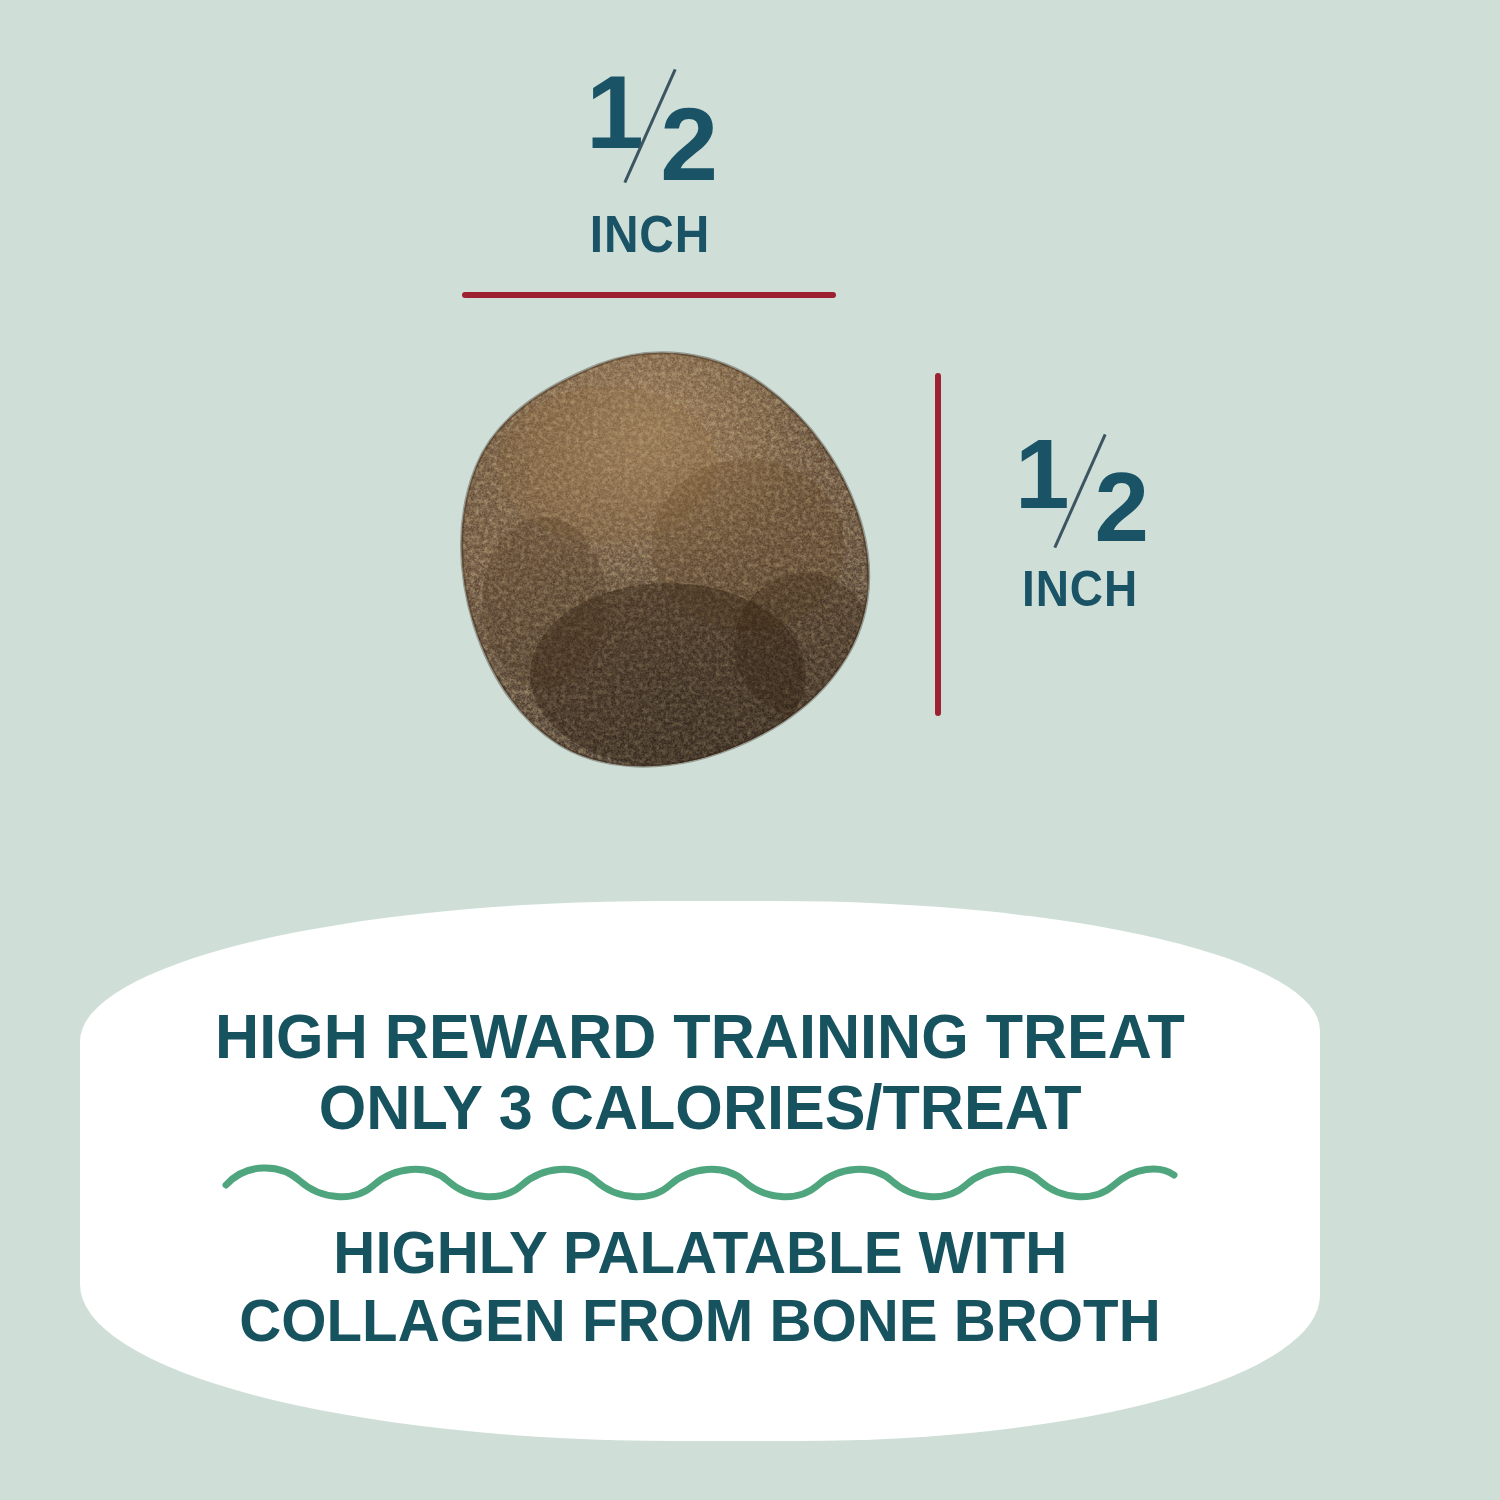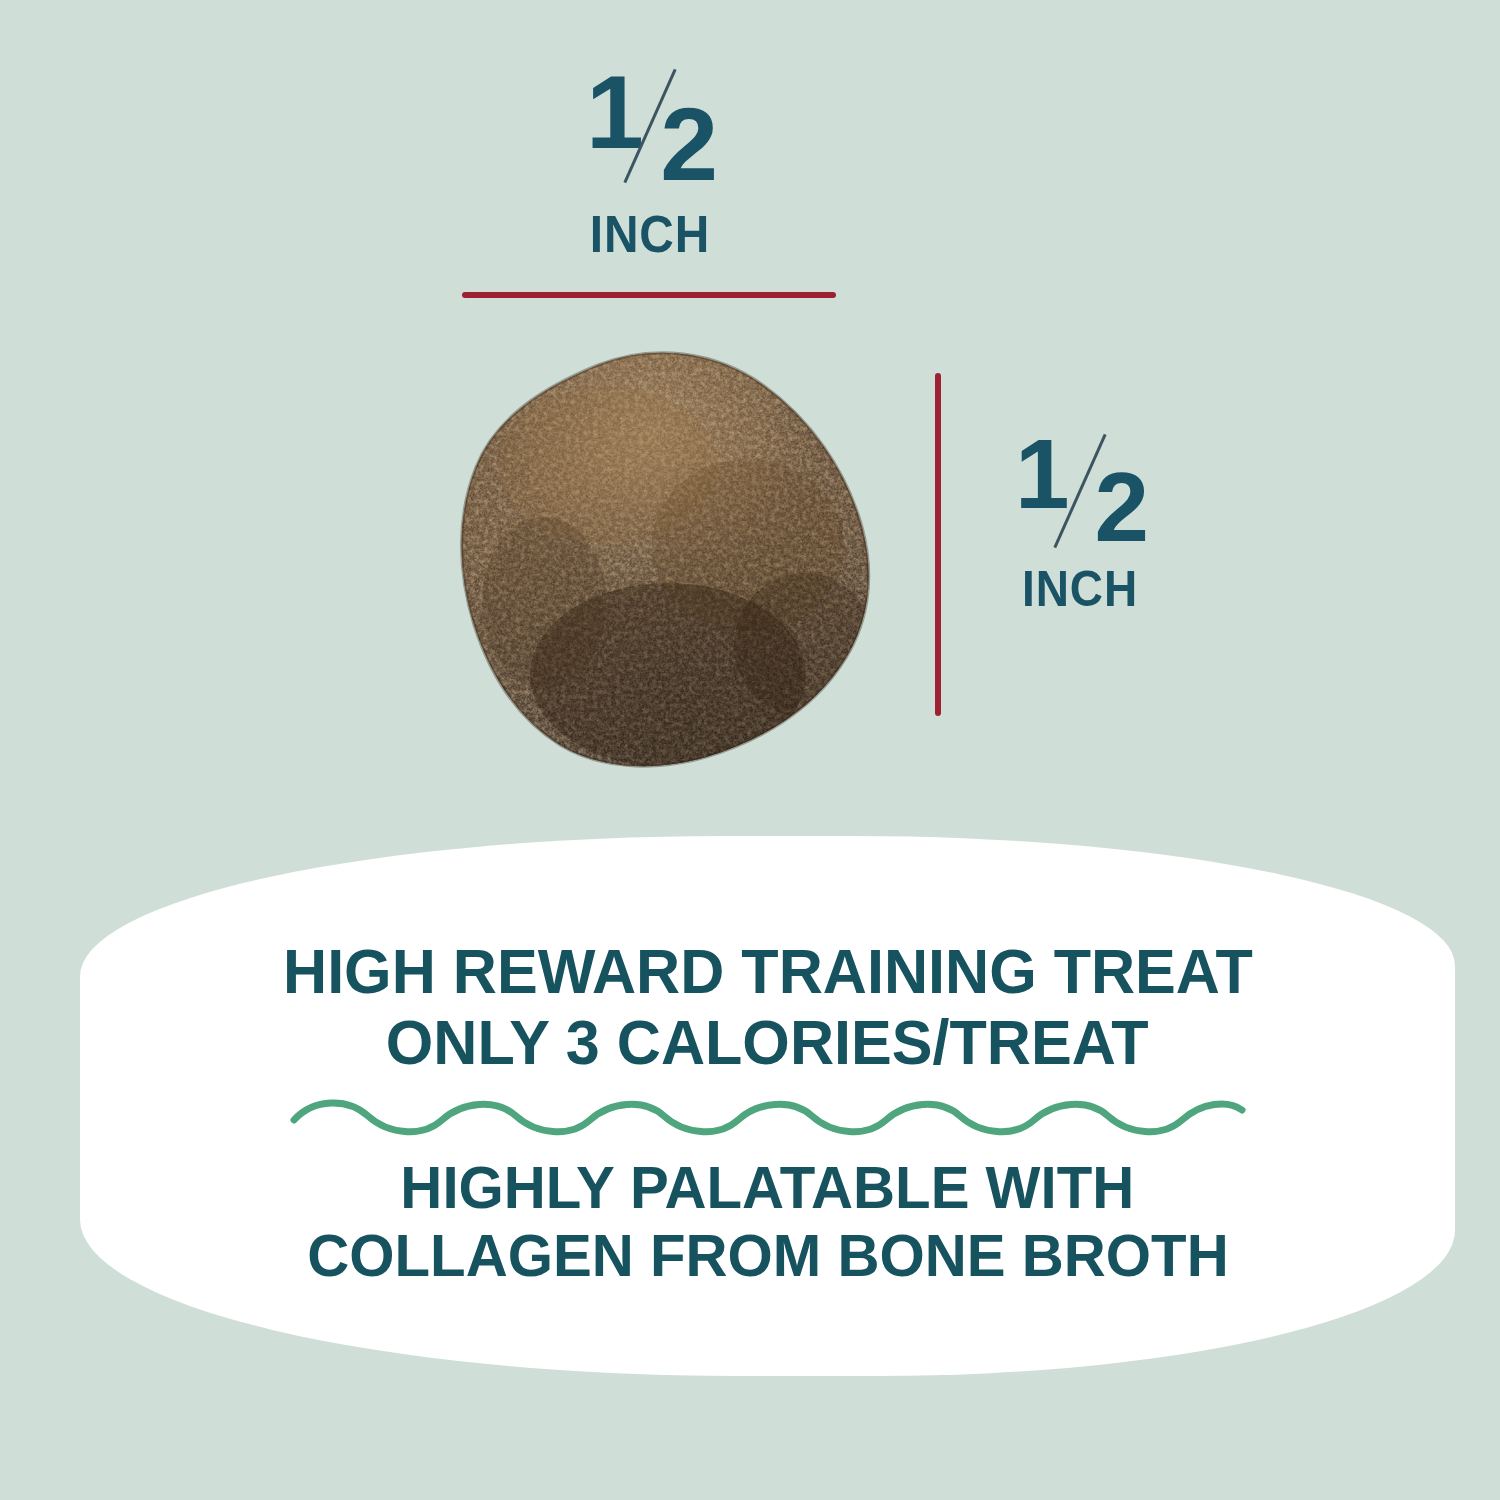--- a/index.html
+++ b/index.html
@@ -129,22 +129,22 @@
   #treat-wrap svg {
     display: block;
     width: 100%;
     height: 100%;
   }
 
   
   #callout-card {
     position: absolute;
     left: 80px;
-    top: 836px;
-    width: 1375px;
+    top: 901px;
+    width: 1240px;
     height: 540px;
   }
   #callout-card .blob {
     position: absolute;
     inset: 0;
     background: #ffffff;
     border-radius: 47% 44% 42% 48% / 26% 24% 27% 29%;
   }
   #card-content {
     position: absolute;

